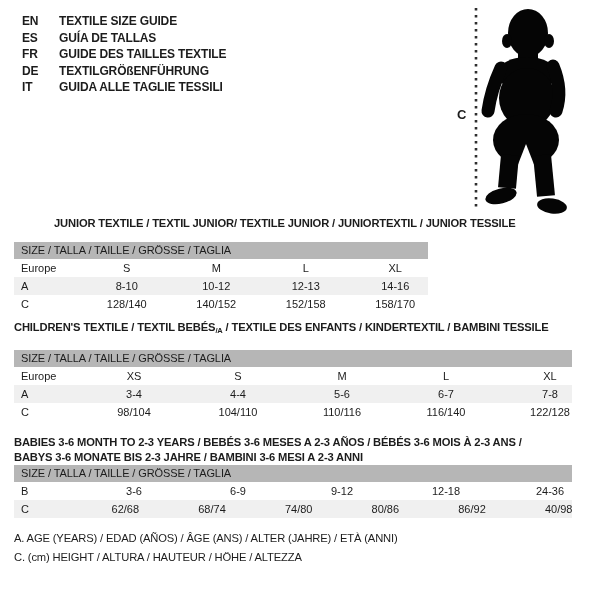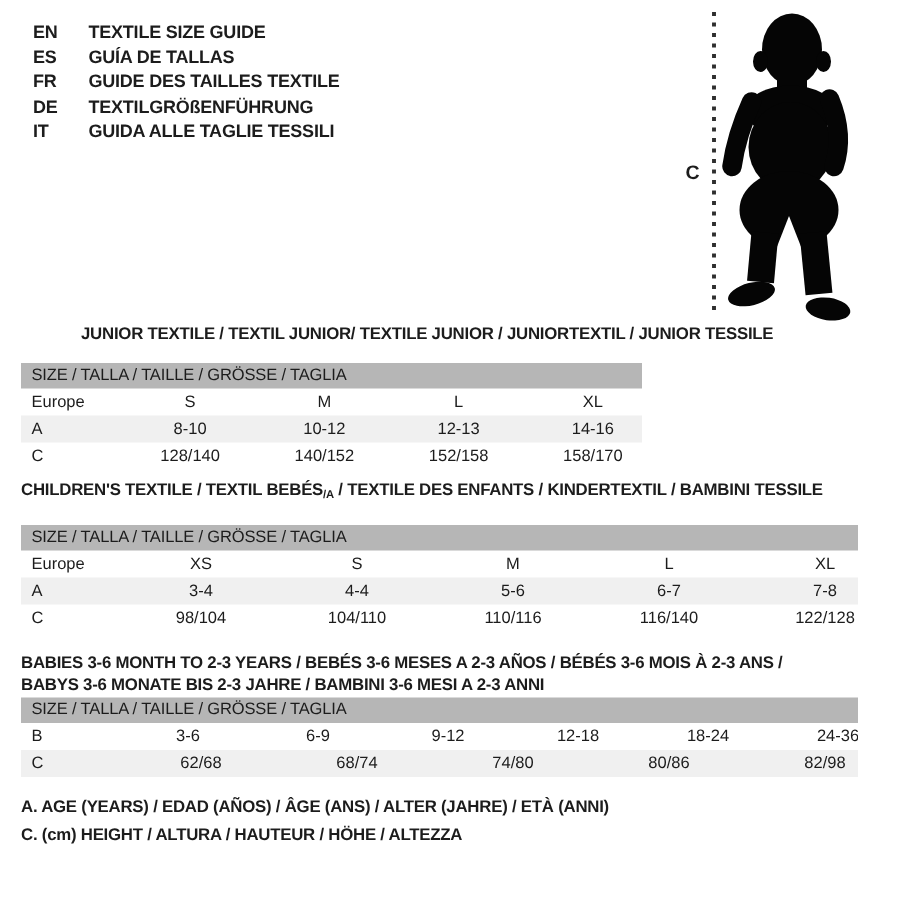--- a/index.html
+++ b/index.html
@@ -23,21 +23,21 @@
   .size-table{position:absolute;left:14px;}
   #junior-table{top:242px;width:414px;}
   #children-table{top:350px;width:576px;}
   #babies-table{top:465px;width:576px;}
   .size-bar{height:17px;line-height:17px;background:#b6b6b6;font-size:11px;padding-left:7px;letter-spacing:-0.1px;}
   .t-row{display:flex;height:18px;line-height:18px;font-size:11px;gap:24px;}
   .t-row.shaded{background:#f0f0f0;}
   .t-label{flex:0 0 56px;width:56px;padding-left:7px;box-sizing:border-box;}
   .t-cell{flex:1;text-align:center;}
   
-  .footnotes{position:absolute;left:14px;top:529px;font-weight:bold;font-size:11.2px;line-height:19.3px;letter-spacing:-0.15px;}
+  .footnotes{position:absolute;left:14px;top:529px;font-weight:normal;font-size:11.2px;line-height:19.3px;letter-spacing:-0.15px;}
 </style>
 </head>
 <body>
 
 <div class="page">
 
   <div class="lang-block">
     <div class="lang-row">
       <span class="lang-code">EN</span>
       <span class="lang-title">TEXTILE SIZE GUIDE</span>
@@ -145,30 +145,30 @@
     <div>BABYS 3-6 MONATE BIS 2-3 JAHRE / BAMBINI 3-6 MESI A 2-3 ANNI</div>
   </div>
   <div class="size-table" id="babies-table">
     <div class="size-bar">SIZE / TALLA / TAILLE / GRÖSSE / TAGLIA</div>
     <div class="t-row">
       <span class="t-label">B</span>
       <span class="t-cell">3-6</span>
       <span class="t-cell">6-9</span>
       <span class="t-cell">9-12</span>
       <span class="t-cell">12-18</span>
-      <span class="t-cell">18-24</span>
       <span class="t-cell">24-36</span>
     </div>
     <div class="t-row shaded">
       <span class="t-label">C</span>
       <span class="t-cell">62/68</span>
       <span class="t-cell">68/74</span>
       <span class="t-cell">74/80</span>
       <span class="t-cell">80/86</span>
-      <span class="t-cell">82/98</span>
+      <span class="t-cell">86/92</span>
+      <span class="t-cell">40/98</span>
     </div>
   </div>
 
   <div class="footnotes">
     <div>A. AGE (YEARS) / EDAD (AÑOS) / ÂGE (ANS) / ALTER (JAHRE) / ETÀ (ANNI)</div>
     <div>C. (cm) HEIGHT / ALTURA / HAUTEUR / HÖHE / ALTEZZA</div>
   </div>
 
 </div>
 

